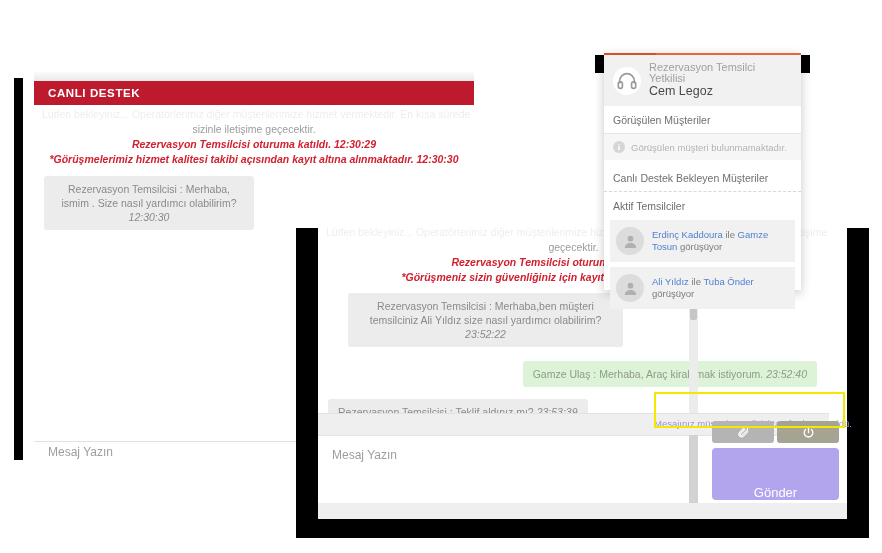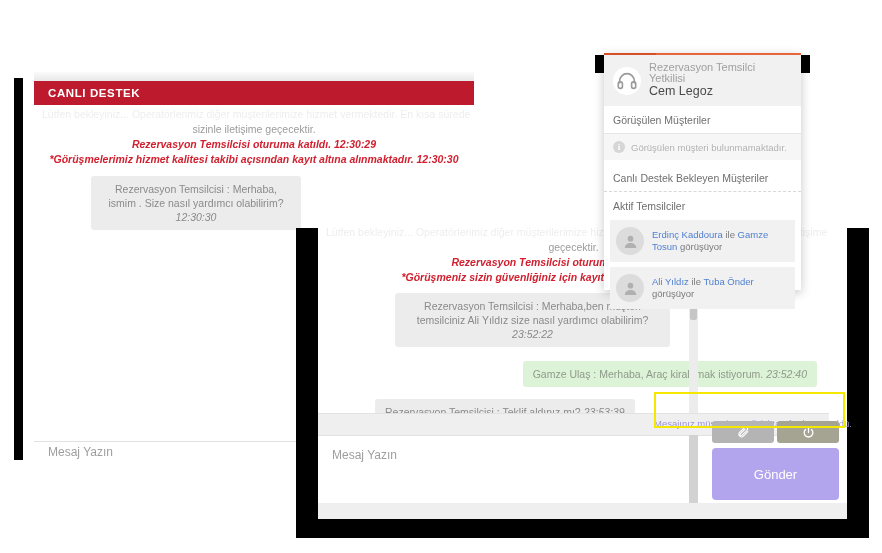--- a/index.html
+++ b/index.html
@@ -41,21 +41,21 @@
   
   .bubble{
     display:inline-block;max-width:62%;
     font-size:10.5px;line-height:14px;color:#8a8a8a;
     padding:6px 10px;border-radius:3px;box-sizing:border-box;
   }
   .bubble .time{font-style:italic;}
   .row{padding:6px 10px 0 10px;}
   .row.left{text-align:left;}
   .row.right{text-align:right;}
-  .bubble.agent{background:#ececec;text-align:center;margin-left:47px;}
+  .bubble.agent{background:#ececec;text-align:center;}
   .bubble.cust{background:#ddf3d7;color:#8f9a8a;text-align:left;}
 
   .typing{
     text-align:right;font-size:10px;color:#3b3b3b;font-weight:bold;
     padding-right:40px;
   }
 
   .composer{
     position:absolute;left:0;right:0;background:#ffffff;
     border-top:1px solid #e2e2e2;
@@ -116,21 +116,21 @@
   
   .act-btn{
     position:absolute;border-radius:3px;
     display:flex;align-items:center;justify-content:center;
   }
   .act-clip{background:#b4b4b4;}
   .act-power{background:#a5a392;}
   .send-btn{
     position:absolute;background:#b3a4ee;border-radius:4px;
     color:#ffffff;font-size:13px;
-    display:flex;align-items:center;justify-content:center;
+    display:flex;align-items:flex-end;justify-content:center;
   }
 
   .seen-note{
     position:absolute;font-size:9.5px;color:#9a93d8;white-space:nowrap;
   }
   .hilite{
     position:absolute;border:2px solid #f5e800;box-sizing:border-box;
   }
   .scrollbar{position:absolute;background:#ececec;}
   .scrollbar i{position:absolute;left:1px;right:1px;background:#c6c6c6;border-radius:2px;}

